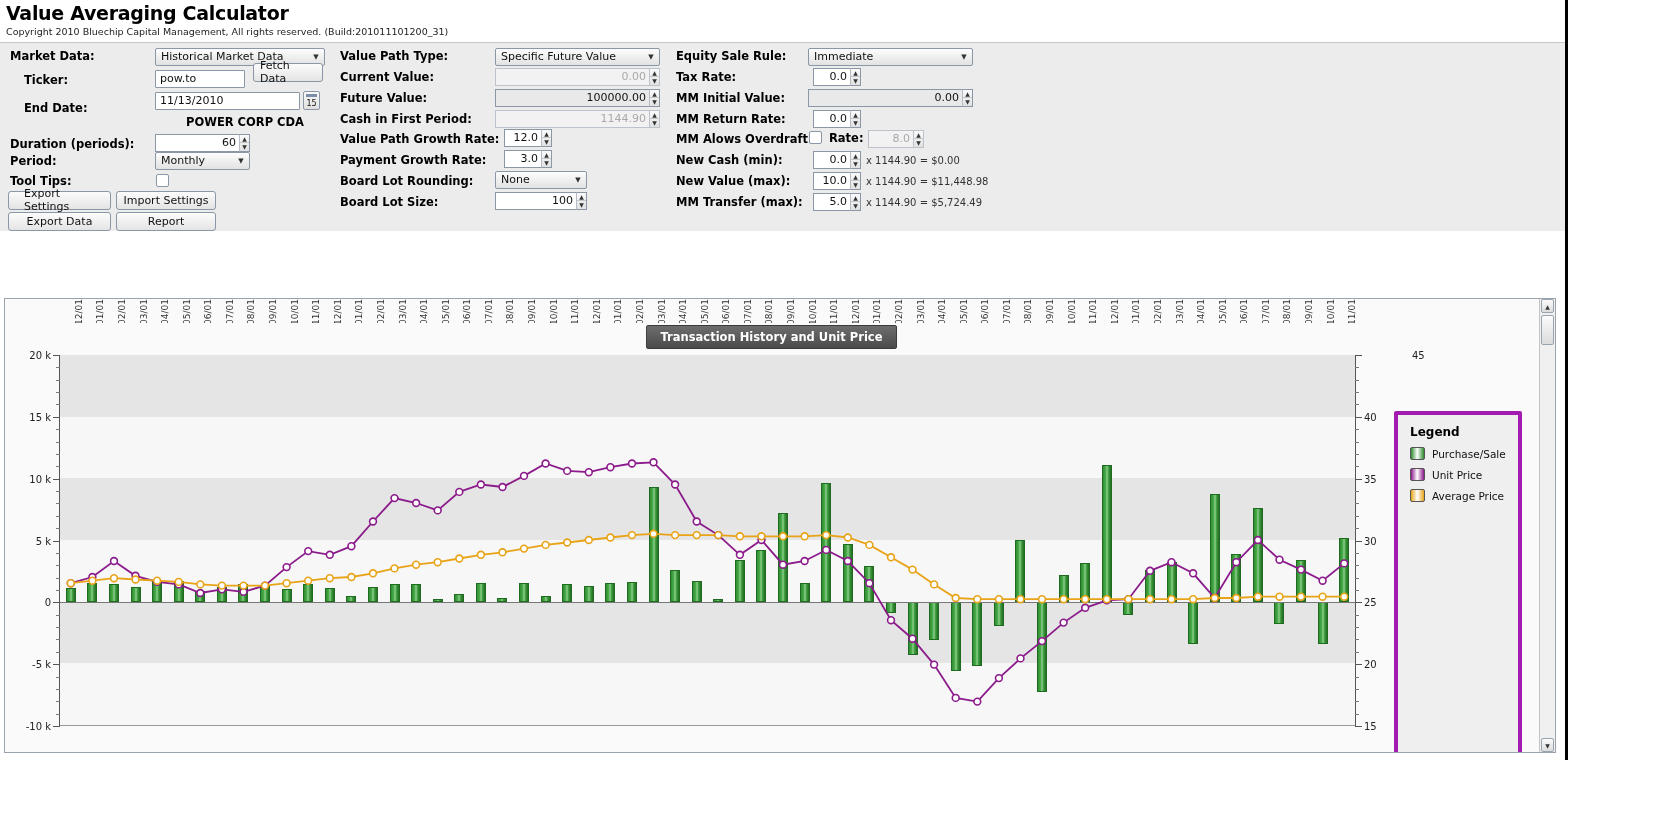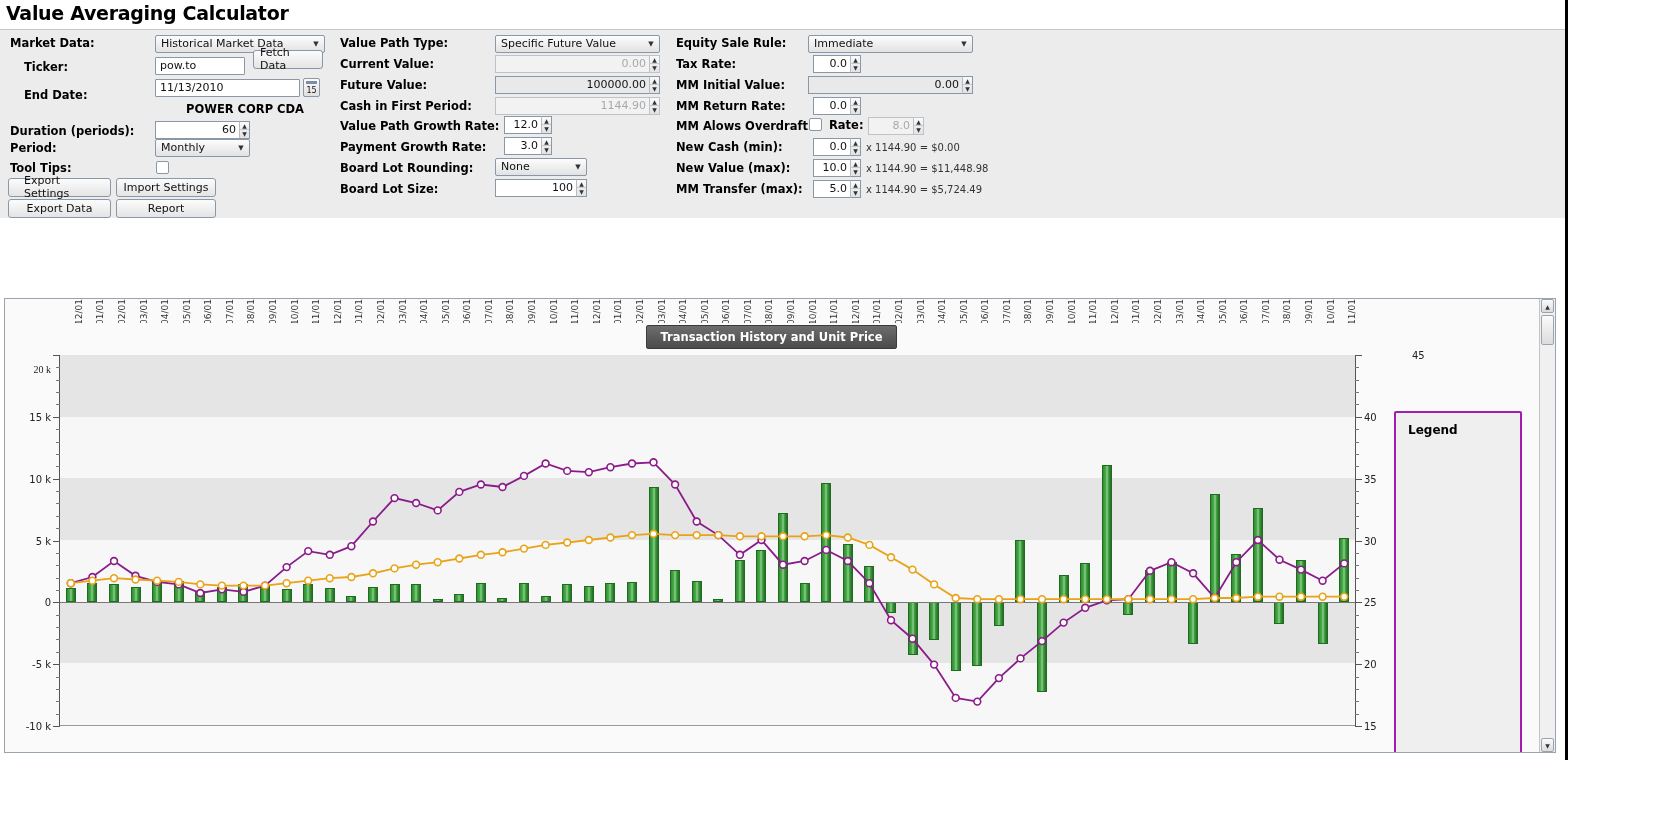--- a/index.html
+++ b/index.html
@@ -115,21 +115,21 @@
   .axis-right .ytick { left:9px; transform:translateY(-50%); }
   .tickmark { position:absolute; height:1px; background:#555; }
   .axis-line { position:absolute; width:1px; background:#555; top:0; bottom:0; }
 
   .bar { position:absolute; width:10px;
          background:linear-gradient(to right,#2f8b2f 0%,#4cae4c 35%,#8fd18f 50%,#3f9b3f 70%,#236d23 100%);
          border:1px solid #1f6b1f; }
 
   .legend-box {
     position:absolute; right:16px; top:62px; width:128px; height:390px;
-    background:#efefef; border:2px solid #a21caf; border-radius:2px;
+    background:#efefef; border:4px solid #a21caf; border-radius:2px;
   }
   .legend-title { font-weight:bold; font-size:12px; color:#000; margin:10px 0 8px 12px; }
   .legend-item { display:flex; align-items:center; margin:0 0 8px 12px; }
   .swatch { width:15px; height:13px; border-radius:2px; margin-right:7px; }
   .legend-label { font-size:10.5px; color:#111; }
 
   .vscroll { position:absolute; right:0; top:0; bottom:0; width:16px;
              background:#f0f0f0; border-left:1px solid #c4c4c4; }
   .vscroll .thumb { position:absolute; left:1px; right:1px; top:1px; height:30px;
                     background:linear-gradient(#fbfbfb,#dcdcdc); border:1px solid #9aa4ae; border-radius:2px; }
@@ -138,20 +138,21 @@
                  display:flex; align-items:center; justify-content:center; font-size:6px; color:#333; }
   .vscroll .ar.up { top:0; } .vscroll .ar.dn { bottom:0; }
 </style>
 </head>
 <body>
 
 <div class="app-frame">
 
   <div class="title-bar">
     <div class="app-title">Value Averaging Calculator</div>
+    <div class="copyright">Copyright 2010 Bluechip Capital Management, All rights reserved. (Build:201011101200_31)</div>
   </div>
 
   <div class="settings">
 
     <div class="row" style="left:10px; top:6px;">
       <span class="lbl">Market Data:</span>
     </div>
     <div class="combo" style="position:absolute; left:155px; top:5px; width:170px;">
       <span class="cv">Historical Market Data</span>
       <span class="arw">▼</span>
@@ -440,21 +441,21 @@
           <div class="xlab" style="left: 1299.04px; top: 26px;">09/01/10</div>
           <div class="xlab" style="left: 1320.62px; top: 26px;">10/01/10</div>
           <div class="xlab" style="left: 1342.21px; top: 26px;">11/01/10</div>
         </div>
 
       <div class="chart-title-bar">Transaction History and Unit Price</div>
 
       <div class="plot-wrap">
         <div class="axis-left" id="axisLeft">
             <div class="axis-line" style="right: 0px;"></div>
-            <div class="ytick" style="top: 14px; font-family: Liberation Serif, serif;">20 k</div>
+            <div class="ytick" style="top: 0px;">20 k</div>
             <div class="tickmark" style="top: 0px; width: 7px; right: 0px; background: rgb(85, 85, 85);"></div>
             <div class="tickmark" style="top: 12.3667px; width: 4px; right: 0px; background: rgb(119, 119, 119);"></div>
             <div class="tickmark" style="top: 24.7333px; width: 4px; right: 0px; background: rgb(119, 119, 119);"></div>
             <div class="tickmark" style="top: 37.1px; width: 4px; right: 0px; background: rgb(119, 119, 119);"></div>
             <div class="tickmark" style="top: 49.4667px; width: 4px; right: 0px; background: rgb(119, 119, 119);"></div>
             <div class="ytick" style="top: 61.8333px;">15 k</div>
             <div class="tickmark" style="top: 61.8333px; width: 7px; right: 0px; background: rgb(85, 85, 85);"></div>
             <div class="tickmark" style="top: 74.2px; width: 4px; right: 0px; background: rgb(119, 119, 119);"></div>
             <div class="tickmark" style="top: 86.5667px; width: 4px; right: 0px; background: rgb(119, 119, 119);"></div>
             <div class="tickmark" style="top: 98.9333px; width: 4px; right: 0px; background: rgb(119, 119, 119);"></div>
@@ -713,20 +714,34 @@
             <div class="tickmark" style="top: 321.533px; width: 4px; left: 0px; background: rgb(119, 119, 119);"></div>
             <div class="tickmark" style="top: 333.9px; width: 4px; left: 0px; background: rgb(119, 119, 119);"></div>
             <div class="tickmark" style="top: 346.267px; width: 4px; left: 0px; background: rgb(119, 119, 119);"></div>
             <div class="tickmark" style="top: 358.633px; width: 4px; left: 0px; background: rgb(119, 119, 119);"></div>
             <div class="ytick" style="top: 371px;">15</div>
             <div class="tickmark" style="top: 371px; width: 7px; left: 0px; background: rgb(85, 85, 85);"></div>
           </div>
 
         <div class="legend-box">
           <div class="legend-title">Legend</div>
+          <div id="legendItems">
+              <div class="legend-item">
+                <span class="swatch" style="background: linear-gradient(to right, rgb(46, 139, 46), rgb(255, 255, 255) 48%, rgb(46, 139, 46)); border: 1px solid rgb(85, 85, 85);"></span>
+                <span class="legend-label">Purchase/Sale</span>
+              </div>
+              <div class="legend-item">
+                <span class="swatch" style="background: linear-gradient(to right, rgb(139, 26, 139), rgb(255, 255, 255) 48%, rgb(139, 26, 139)); border: 1px solid rgb(85, 85, 85);"></span>
+                <span class="legend-label">Unit Price</span>
+              </div>
+              <div class="legend-item">
+                <span class="swatch" style="background: linear-gradient(to right, rgb(232, 163, 23), rgb(255, 255, 255) 48%, rgb(232, 163, 23)); border: 1px solid rgb(85, 85, 85);"></span>
+                <span class="legend-label">Average Price</span>
+              </div>
+            </div>
         </div>
       </div>
     </div>
 
     <div class="vscroll">
       <div class="ar up">▲</div>
       <div class="thumb" style="top:16px;"></div>
       <div class="ar dn">▼</div>
     </div>
   </div>

